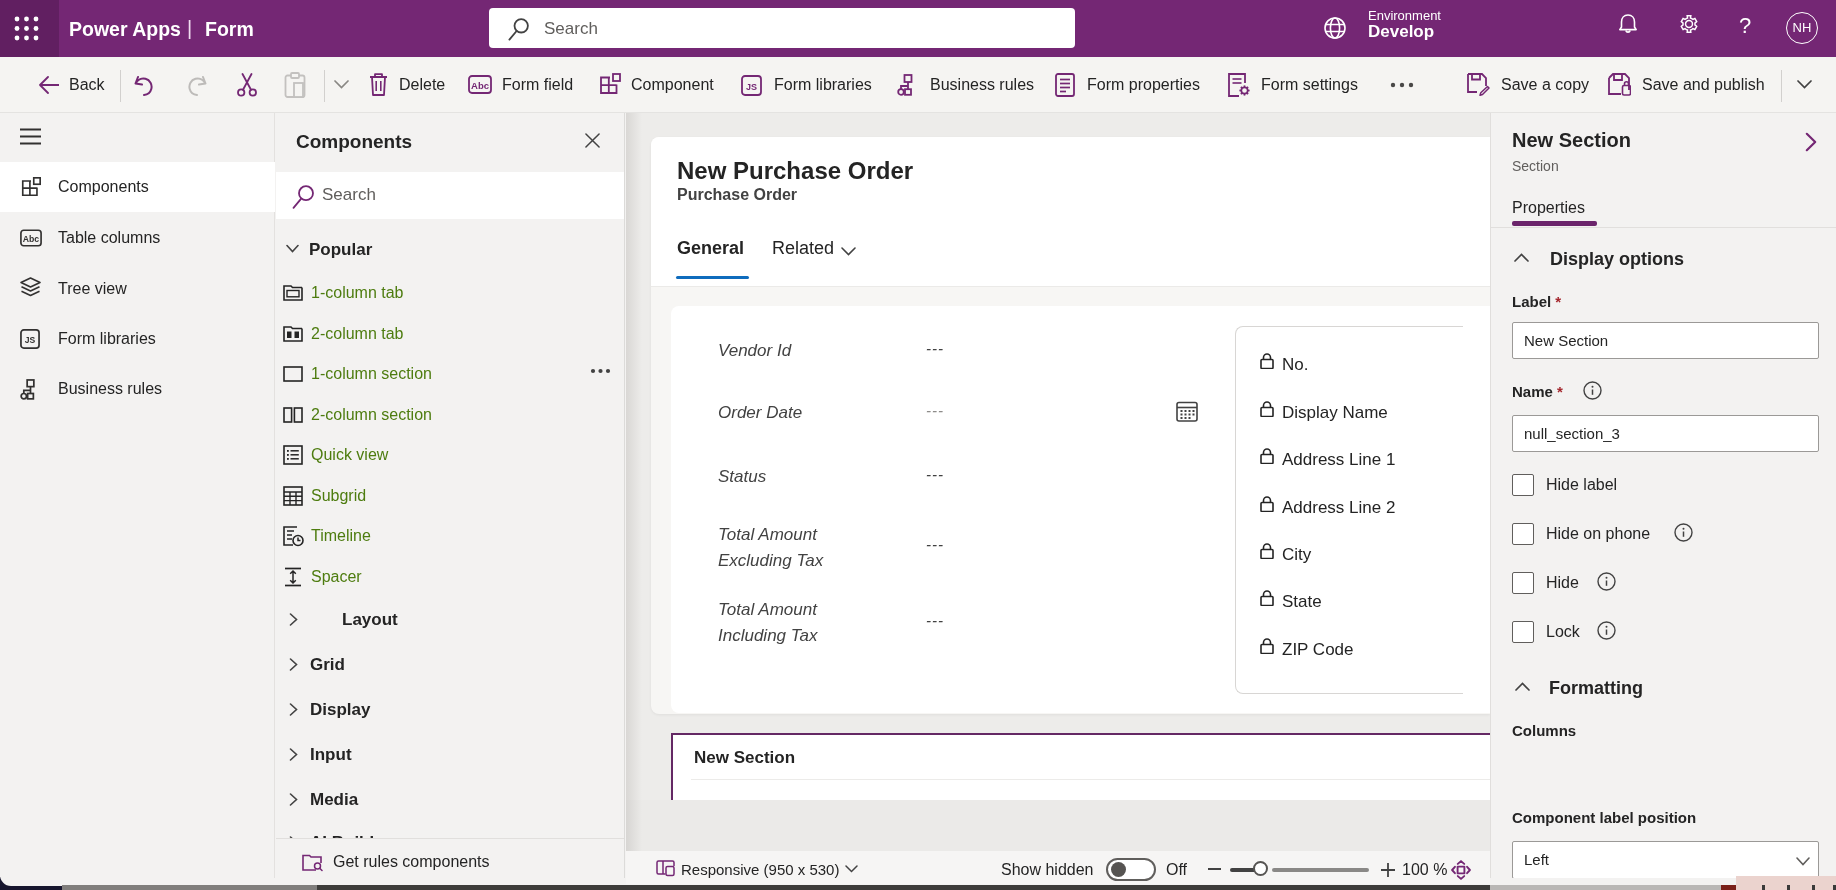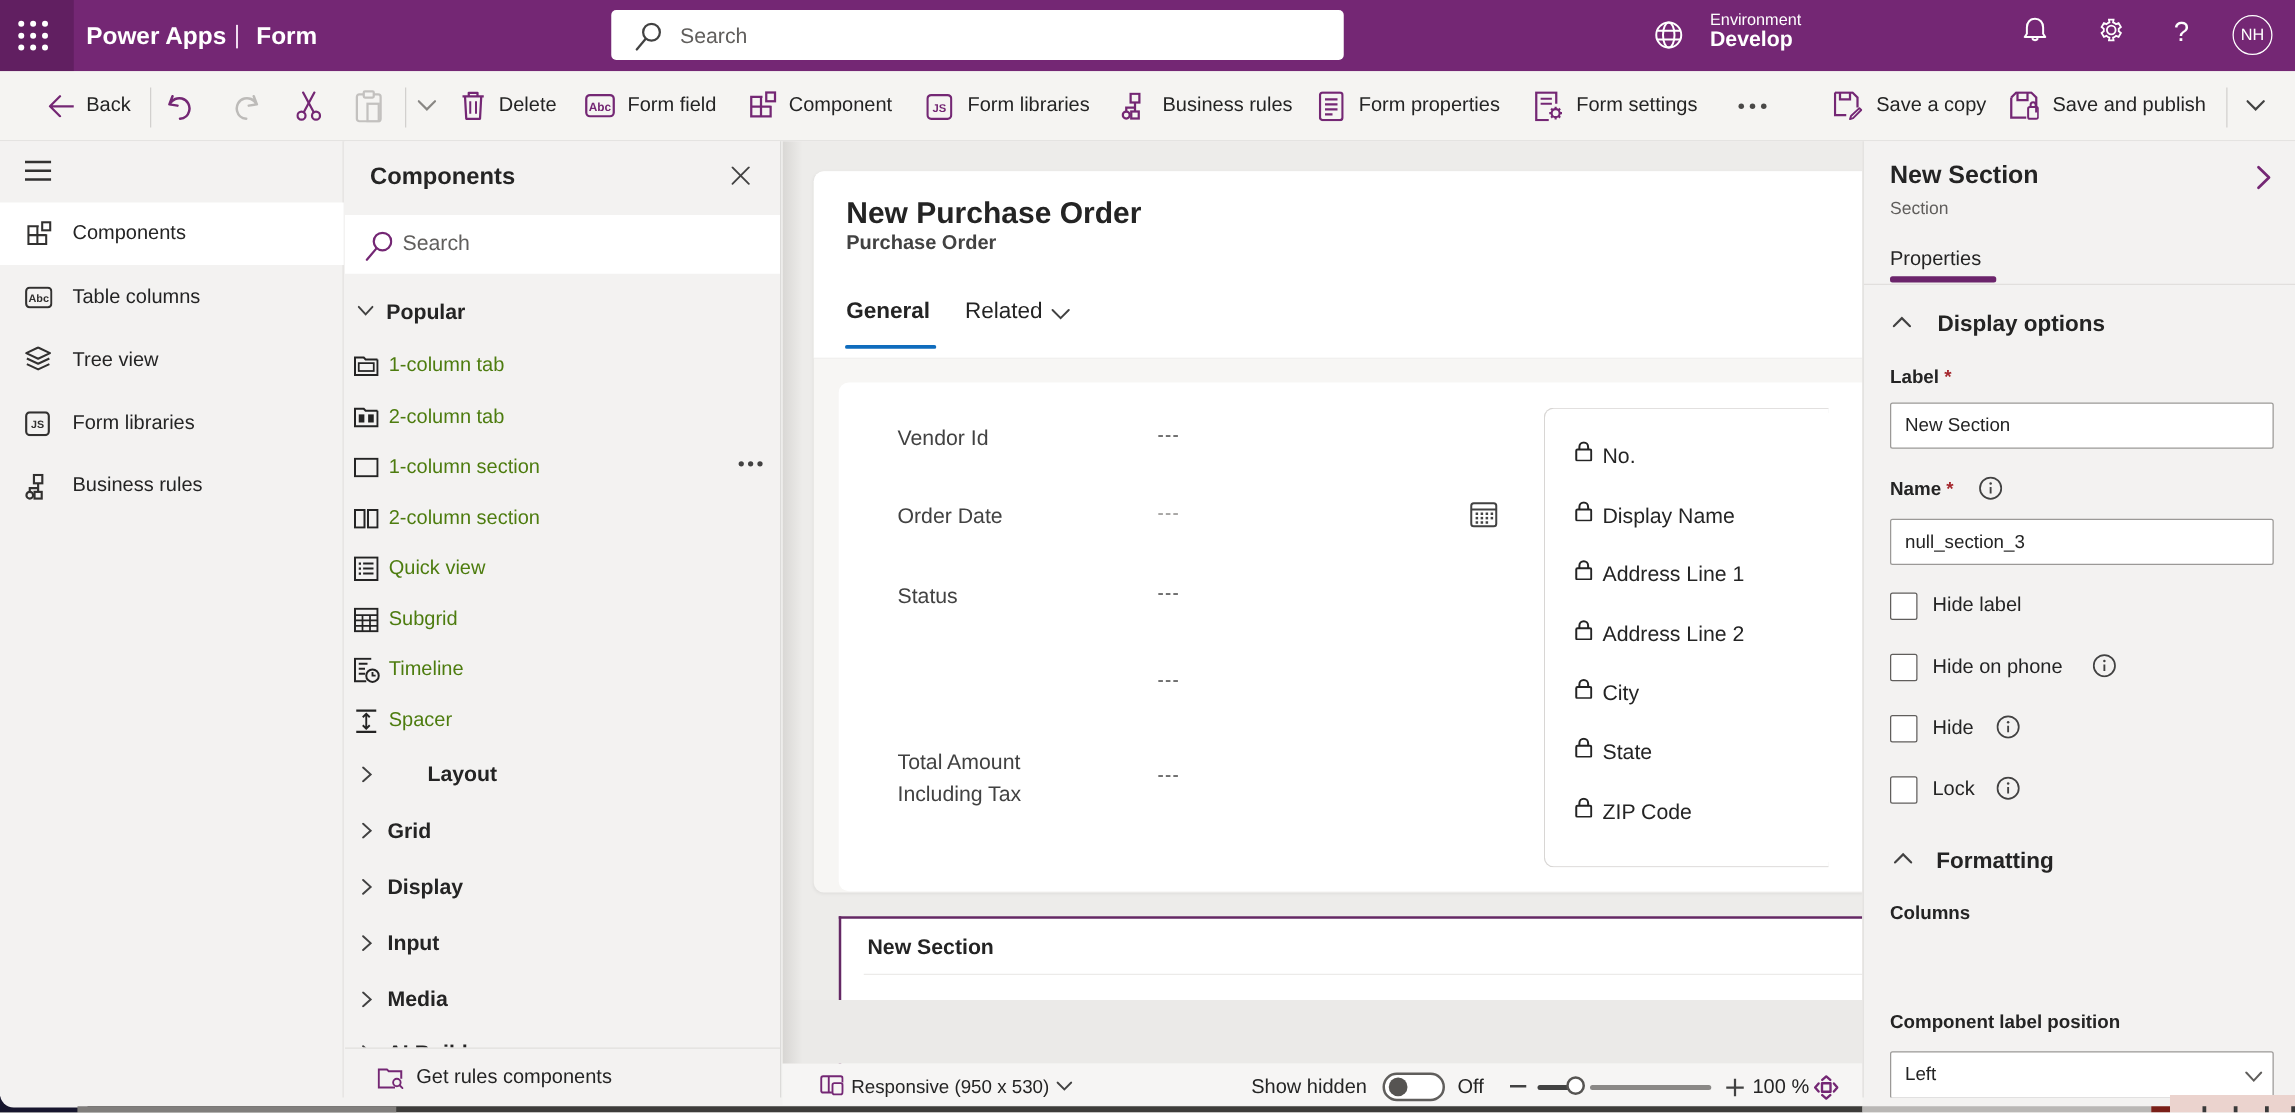--- a/index.html
+++ b/index.html
@@ -359,21 +359,21 @@
     <div class="abs" style="left:0;top:0;width:839px;height:150px;background:#fff;border-radius:8px 0 0 0;border-bottom:1px solid #ebeae8;"></div>
     <div class="abs" style="left:26px;top:20px;color:#242424;font-size:24px;font-weight:700;">New Purchase Order</div>
     <div class="abs" style="left:26px;top:49px;color:#424242;font-size:16px;font-weight:700;">Purchase Order</div>
     <div class="abs" style="left:26px;top:101px;color:#242424;font-size:18px;font-weight:700;">General</div>
     <div class="abs" style="left:121px;top:101px;color:#242424;font-size:18px;">Related</div>
     <svg class="abs" style="left:190px;top:110px" width="15" height="9" viewBox="0 0 15 9">
       <path d="M1 1 L7.5 7.5 L14 1" fill="none" stroke="#424242" stroke-width="1.6" stroke-linecap="round"></path>
     </svg>
     <div class="abs" style="left:25px;top:139px;width:73px;height:3px;background:#0f6cbd;border-radius:2px;"></div>
 
-    <div class="abs" style="left:20px;top:169px;width:819px;height:407px;background:#fff;border-radius:8px 0 0 8px;">
+    <div class="abs" style="left:20px;top:169px;width:819px;height:407px;background:#fff;border-radius:8px 0 0 8px;font-style:italic;">
       <div class="abs flbl" style="left:47px;top:35px;">Vendor Id</div>
       <div class="abs fval" style="left:255px;top:34px;">---</div>
       <div class="abs flbl" style="left:47px;top:97px;">Order Date</div>
       <div class="abs fval" style="left:255px;top:96px;color:#8e8c8a;">---</div>
       <svg class="abs" style="left:504px;top:93px" width="24" height="24" viewBox="0 0 24 24">
         <rect x="2" y="3.5" width="20" height="18.5" rx="2" fill="none" stroke="#424242" stroke-width="1.6"></rect>
         <line x1="2" y1="8.5" x2="22" y2="8.5" stroke="#424242" stroke-width="1.6"></line>
         <g fill="#424242">
           <rect x="5.5" y="11" width="2" height="2"></rect>
             <rect x="9.5" y="11" width="2" height="2"></rect>
@@ -383,20 +383,21 @@
             <rect x="9.5" y="14.5" width="2" height="2"></rect>
             <rect x="13.5" y="14.5" width="2" height="2"></rect>
             <rect x="17.5" y="14.5" width="2" height="2"></rect>
           <rect x="5.5" y="18" width="2" height="2"></rect>
             <rect x="9.5" y="18" width="2" height="2"></rect>
             <rect x="13.5" y="18" width="2" height="2"></rect>
         </g>
       </svg>
       <div class="abs flbl" style="left:47px;top:161px;">Status</div>
       <div class="abs fval" style="left:255px;top:160px;">---</div>
+      <div class="abs flbl" style="left:47px;top:216px;width:130px;line-height:26px;">Total Amount Excluding Tax</div>
       <div class="abs fval" style="left:255px;top:230px;">---</div>
       <div class="abs flbl" style="left:47px;top:291px;width:130px;line-height:26px;">Total Amount Including Tax</div>
       <div class="abs fval" style="left:255px;top:306px;">---</div>
     </div>
 
     <div class="abs" style="left:584px;top:189px;width:228px;height:368px;background:#fff;border:1px solid #d8d6d4;border-right:none;border-radius:8px 0 0 8px;">
       <svg class="abs lock" style="left:24px;top:26px">
           <use href="#lockg"></use>
         </svg>
         <div class="abs albl" style="left:46px;top:28px;">No.</div>

